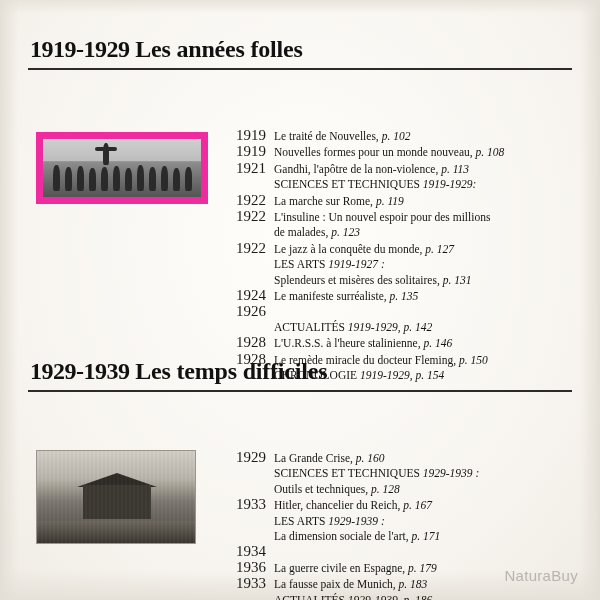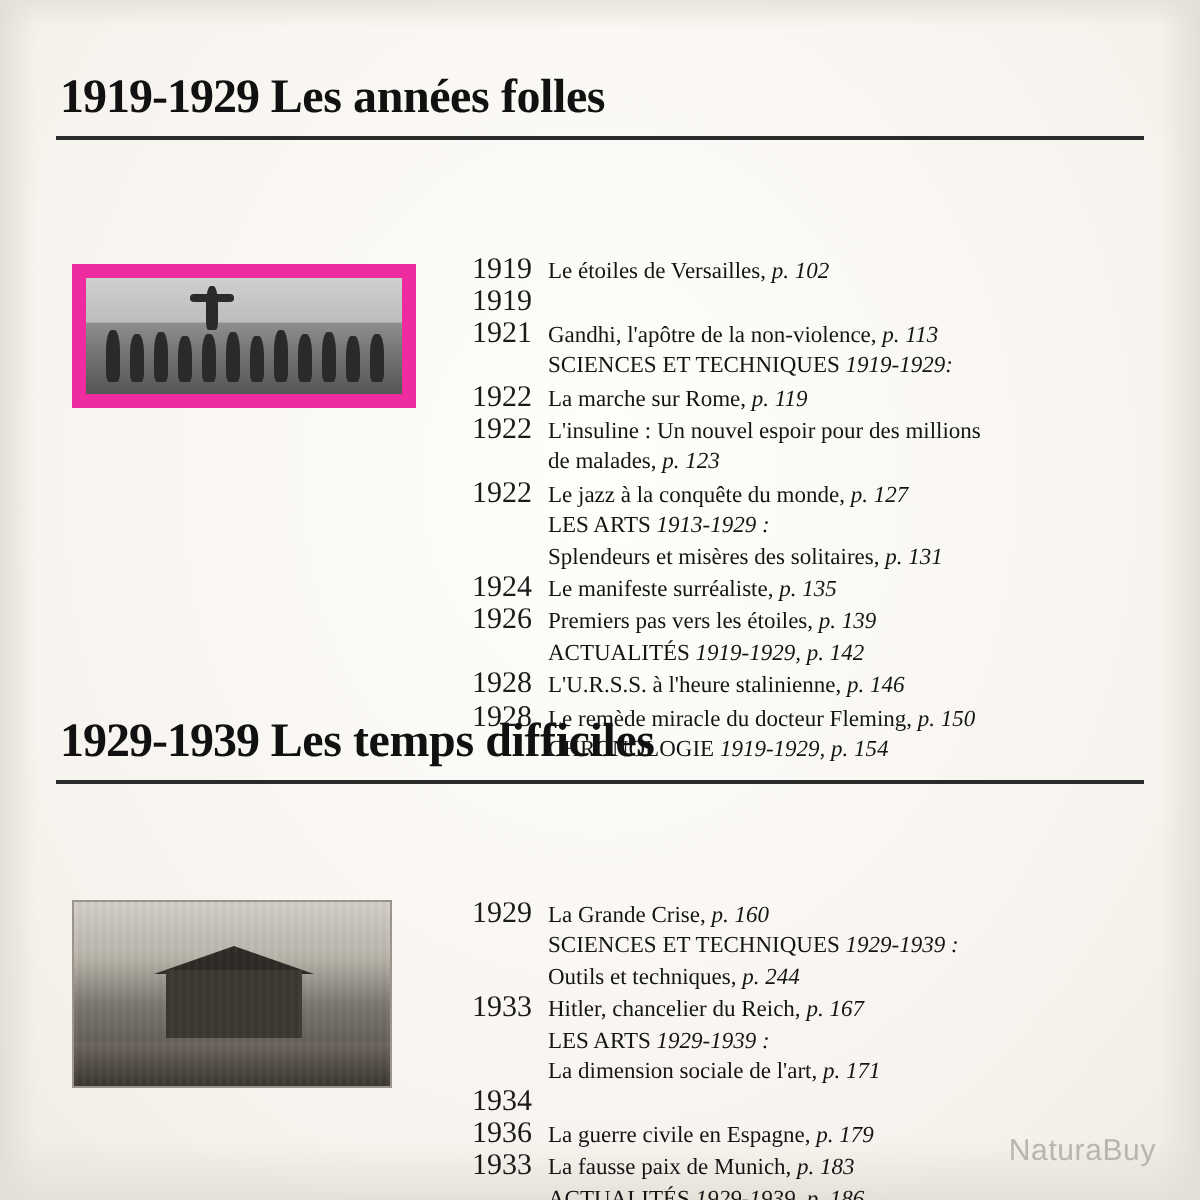--- a/index.html
+++ b/index.html
@@ -208,24 +208,25 @@
           <div class="ph1-figure" style="left:94px;top:26px;width:7px;height:26px;"></div>
           <div class="ph1-figure" style="left:106px;top:28px;width:7px;height:24px;"></div>
           <div class="ph1-figure" style="left:118px;top:27px;width:7px;height:25px;"></div>
           <div class="ph1-figure" style="left:130px;top:29px;width:7px;height:23px;"></div>
           <div class="ph1-figure" style="left:142px;top:28px;width:7px;height:24px;"></div>
         </div>
       </div>
       <div class="toc" id="toc-1">
           <div class="toc-row">
             <span class="toc-year">1919</span>
-            <span class="toc-text"><span>Le étoiles de Versailles, </span><span class="it">p. 102</span></span>
+            <span class="toc-text"><span>Le traité de Nouvelles, </span><span class="it">p. 102</span></span>
           </div>
           <div class="toc-row">
             <span class="toc-year">1919</span>
+            <span class="toc-text"><span>Nouvelles formes pour un monde nouveau, </span><span class="it">p. 108</span></span>
           </div>
           <div class="toc-row">
             <span class="toc-year">1921</span>
             <span class="toc-text"><span>Gandhi, l'apôtre de la non-violence, </span><span class="it">p. 113</span></span>
           </div>
           <div class="toc-row cont">
             <span class="toc-year"></span>
             <span class="toc-text"><span>SCIENCES ET TECHNIQUES </span><span class="it">1919-1929:</span></span>
           </div>
           <div class="toc-row">
@@ -239,33 +240,32 @@
           <div class="toc-row cont">
             <span class="toc-year"></span>
             <span class="toc-text"><span>de malades, </span><span class="it">p. 123</span></span>
           </div>
           <div class="toc-row">
             <span class="toc-year">1922</span>
             <span class="toc-text"><span>Le jazz à la conquête du monde, </span><span class="it">p. 127</span></span>
           </div>
           <div class="toc-row cont">
             <span class="toc-year"></span>
-            <span class="toc-text"><span>LES ARTS </span><span class="it">1913-1929 :</span></span>
+            <span class="toc-text"><span>LES ARTS </span><span class="it">1919-1927 :</span></span>
           </div>
           <div class="toc-row cont">
             <span class="toc-year"></span>
             <span class="toc-text"><span>Splendeurs et misères des solitaires, </span><span class="it">p. 131</span></span>
           </div>
           <div class="toc-row">
             <span class="toc-year">1924</span>
             <span class="toc-text"><span>Le manifeste surréaliste, </span><span class="it">p. 135</span></span>
           </div>
           <div class="toc-row">
             <span class="toc-year">1926</span>
-            <span class="toc-text"><span>Premiers pas vers les étoiles, </span><span class="it">p. 139</span></span>
           </div>
           <div class="toc-row cont">
             <span class="toc-year"></span>
             <span class="toc-text"><span>ACTUALITÉS </span><span class="it">1919-1929, p. 142</span></span>
           </div>
           <div class="toc-row">
             <span class="toc-year">1928</span>
             <span class="toc-text"><span>L'U.R.S.S. à l'heure stalinienne, </span><span class="it">p. 146</span></span>
           </div>
           <div class="toc-row">
@@ -297,21 +297,21 @@
           <div class="toc-row">
             <span class="toc-year">1929</span>
             <span class="toc-text"><span>La Grande Crise, </span><span class="it">p. 160</span></span>
           </div>
           <div class="toc-row cont">
             <span class="toc-year"></span>
             <span class="toc-text"><span>SCIENCES ET TECHNIQUES </span><span class="it">1929-1939 :</span></span>
           </div>
           <div class="toc-row cont">
             <span class="toc-year"></span>
-            <span class="toc-text"><span>Outils et techniques, </span><span class="it">p. 244</span></span>
+            <span class="toc-text"><span>Outils et techniques, </span><span class="it">p. 128</span></span>
           </div>
           <div class="toc-row">
             <span class="toc-year">1933</span>
             <span class="toc-text"><span>Hitler, chancelier du Reich, </span><span class="it">p. 167</span></span>
           </div>
           <div class="toc-row cont">
             <span class="toc-year"></span>
             <span class="toc-text"><span>LES ARTS </span><span class="it">1929-1939 :</span></span>
           </div>
           <div class="toc-row cont">

